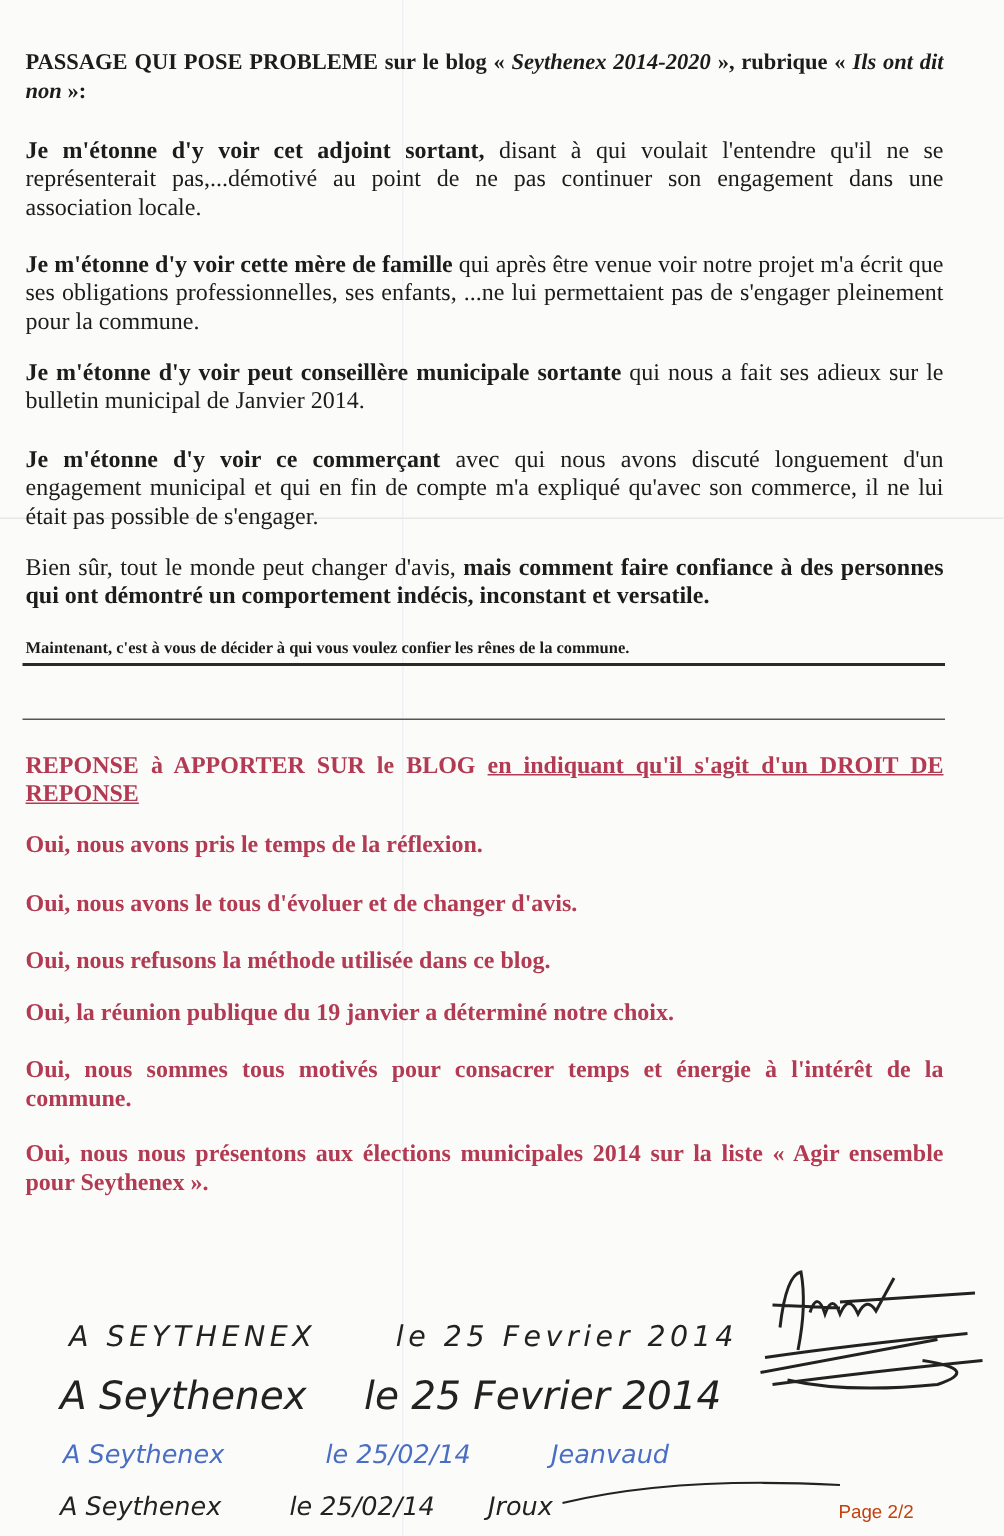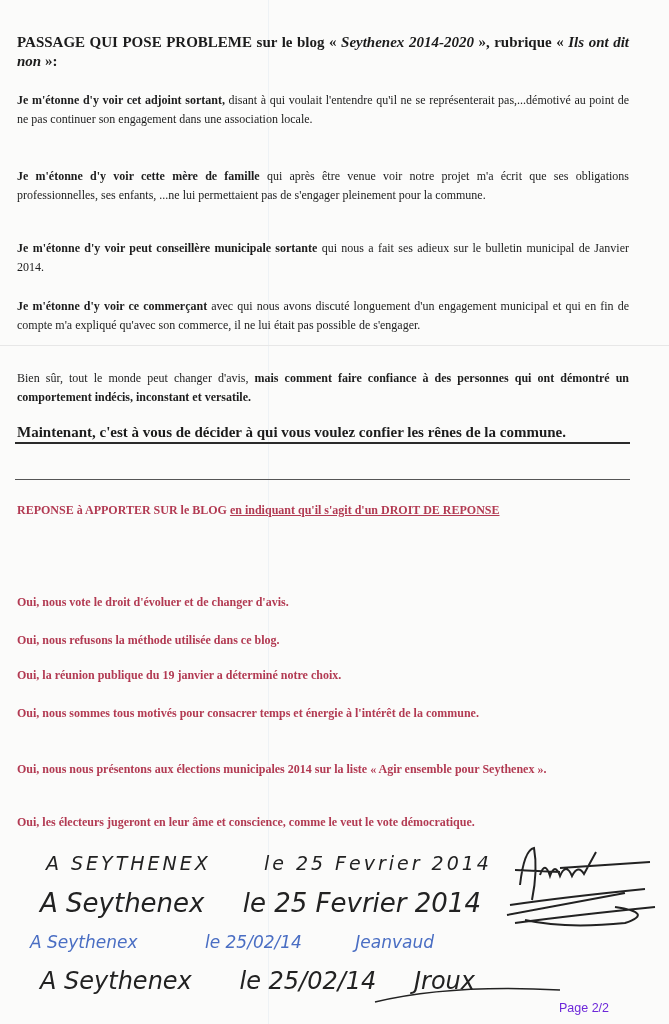--- a/index.html
+++ b/index.html
@@ -6,31 +6,31 @@
     body {
       width: 669px; height: 1024px; overflow: hidden;
       background: #fbfbfa;
       font-family: "Liberation Serif", "DejaVu Serif", serif;
       color: #1c1c1c;
       position: relative;
     }
     .page { position: absolute; left: 0; top: 0; width: 669px; height: 816px; }
     .fold-v { position: absolute; left: 268px; top: 0; width: 1px; height: 1024px; background: #eef2f5; }
     .fold-h { position: absolute; left: 0; top: 345px; width: 669px; height: 1px; background: #e7e7e7; }
-    .block { position: absolute; left: 17px; width: 612px; font-size: 12px; line-height: 19px; text-align: justify; }
+    .block { position: absolute; left: 17px; width: 612px; font-size: 16px; line-height: 19px; text-align: justify; }
     .block b { font-weight: bold; }
     .title { top: 33px; font-size: 15px; }
     .red { color: #b23a52; font-weight: bold; }
     .underline { text-decoration: underline; }
     .rule { position: absolute; left: 15px; width: 615px; height: 2px; background: #2a2a2a; }
     .rule.thin { height: 1px; background: #555; }
-    .hand { position: absolute; font-family: "DejaVu Sans", sans-serif; font-style: italic; color: #222; white-space: nowrap; }
+    .hand { position: absolute; font-family: "DejaVu Sans", sans-serif; font-style: italic; color: #222; white-space: nowrap; margin-top: 28px; }
     .hand.blue { color: #4a6ec3; }
     .sig { position: absolute; }
-    .pagenum { position: absolute; left: 559px; top: 1001px; font-family: "Liberation Sans", sans-serif; font-size: 12.5px; color: #6d28d9; }
+    .pagenum { position: absolute; left: 559px; top: 1001px; font-family: "Liberation Sans", sans-serif; font-size: 12.5px; color: #c2410c; }
   </style>
 </head>
 <body>
 
 <div class="page">
   <div class="fold-v"></div>
   <div class="fold-h"></div>
 
   <div class="block title">
     <b>PASSAGE QUI POSE PROBLEME</b><b> sur le blog « </b><b><i>Seythenex 2014-2020</i></b><b> », rubrique « </b><b><i>Ils ont dit non</i></b><b> »:</b>
@@ -49,60 +49,60 @@
   </div>
 
   <div class="block" style="top:369px">
     <span>Bien sûr, tout le monde peut changer d'avis, </span><b>mais comment faire confiance à des personnes qui ont démontré un comportement indécis, inconstant et versatile.</b>
   </div>
 
   <div class="block" style="top:297px">
     <b>Je m'étonne d'y voir ce commerçant</b><span> avec qui nous avons discuté longuement d'un engagement municipal et qui en fin de compte m'a expliqué qu'avec son commerce, il ne lui était pas possible de s'engager.</span>
   </div>
 
-  <div class="block" style="top:423px; font-size:15px;">
+  <div class="block" style="top:423px; font-size:11px;">
     <b>Maintenant, c'est à vous de décider à qui vous voulez confier les rênes de la commune.</b>
   </div>
   <div class="rule" style="top:442px"></div>
   <div class="rule thin" style="top:479px"></div>
 
   <div class="block red" style="top:501px">
     <span>REPONSE à APPORTER SUR le BLOG </span><span class="underline">en indiquant qu'il s'agit d'un DROIT DE REPONSE</span>
   </div>
 
-  <div class="block red" style="top:593px"><span>Oui, nous vote le droit d'évoluer et de changer  d'avis.</span></div>
+  <div class="block red" style="top:554px"><span>Oui, nous avons pris le temps de la réflexion.</span></div>
+  <div class="block red" style="top:593px"><span>Oui, nous avons le tous d'évoluer et de changer  d'avis.</span></div>
   <div class="block red" style="top:631px"><span>Oui, nous refusons la méthode utilisée dans ce blog.</span></div>
   <div class="block red" style="top:666px"><span>Oui, la réunion publique  du 19 janvier a déterminé notre choix.</span></div>
   <div class="block red" style="top:704px"><span>Oui, nous sommes tous motivés pour consacrer temps et énergie à l'intérêt de la commune.</span></div>
   <div class="block red" style="top:760px"><span>Oui, nous nous présentons aux élections municipales 2014 sur la liste « Agir ensemble pour Seythenex ».</span></div>
-  <div class="block red" style="top:813px"><span>Oui, les électeurs jugeront en leur âme et conscience, comme le veut le vote démocratique.</span></div>
 
   <div class="hand" style="left:46px; top:852px; font-size:19px; letter-spacing:3px;">
     <span>A  SEYTHENEX</span>
     <span style="margin-left:44px">le 25 Fevrier 2014</span>
   </div>
   <svg class="sig" style="left:500px; top:840px" width="160" height="70">
     <path d="M20 45 Q24 10 34 8 Q38 30 32 60 M15 30 L60 32 M40 35 Q45 20 50 36 Q55 22 60 36 Q66 22 72 36 Q78 24 84 34 L96 12 M60 28 L150 22" stroke="#222" stroke-width="2" fill="none"></path>
   </svg>
 
   <div class="hand" style="left:40px; top:888px; font-size:26px;">
     <span>A  Seythenex</span>
     <span style="margin-left:30px">le 25 Fevrier 2014</span>
   </div>
   <svg class="sig" style="left:505px; top:885px" width="160" height="45">
     <path d="M2 30 L120 8 M5 20 Q60 12 140 4 M10 38 Q70 30 150 22 M20 35 Q60 44 120 38 Q150 28 110 22" stroke="#222" stroke-width="2" fill="none"></path>
   </svg>
 
-  <div class="hand blue" style="left:30px; top:932px; font-size:17px;">
+  <div class="hand blue" style="left:42px; top:932px; font-size:17px;">
     <span>A  Seythenex</span>
     <span style="margin-left:62px">le 25/02/14</span>
     <span style="margin-left:48px">Jeanvaud</span>
   </div>
 
-  <div class="hand" style="left:40px; top:967px; font-size:24px;">
+  <div class="hand" style="left:40px; top:967px; font-size:17px;">
     <span>A  Seythenex</span>
     <span style="margin-left:40px">le 25/02/14</span>
     <span style="margin-left:30px">Jroux</span>
   </div>
   <svg class="sig" style="left:370px; top:980px" width="200" height="30">
     <path d="M5 22 Q80 4 190 10" stroke="#222" stroke-width="1.5" fill="none"></path>
   </svg>
 
   <div class="pagenum">Page 2/2</div>
 </div>

